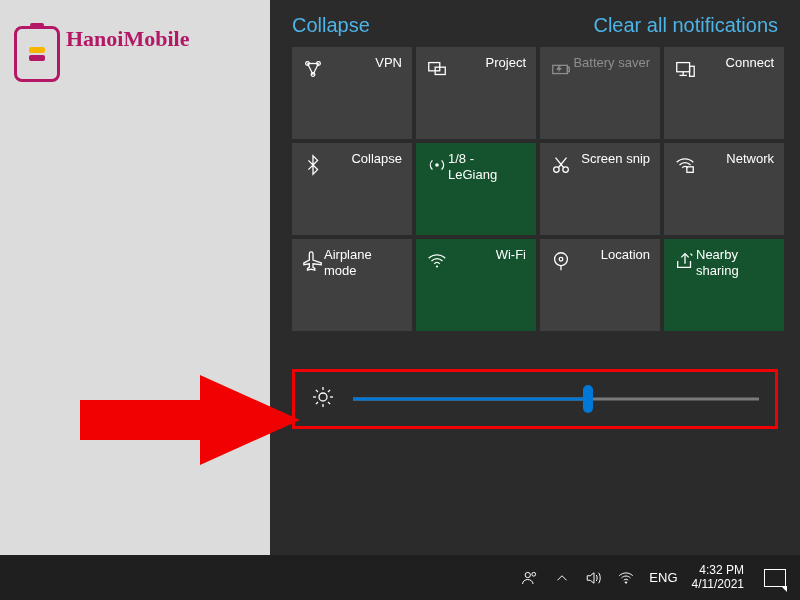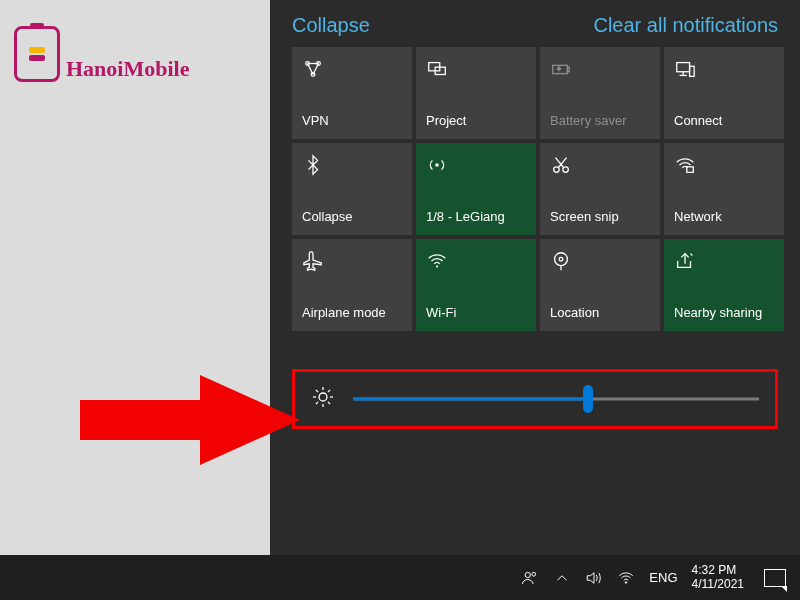--- a/index.html
+++ b/index.html
@@ -1,41 +1,41 @@
 <!DOCTYPE html>
 <html><head>
 <meta charset="utf-8">
 <style>
   html,body{margin:0;padding:0;width:800px;height:600px;overflow:hidden;font-family:"Segoe UI",Arial,sans-serif;background:#c4c4c4}
   .ac-panel{position:absolute;left:270px;top:0;right:0;bottom:45px;background:#2b2b2b;color:#fff}
   .ac-top{display:flex;justify-content:space-between;padding:14px 22px 10px 22px}
   .ac-link{color:#4cb4e7;font-size:20px;cursor:pointer}
   .tiles{display:grid;grid-template-columns:repeat(4,120px);grid-auto-rows:92px;gap:4px;padding:0 22px}
-  .tile{background:#404040;color:#fff;display:flex;flex-direction:column;justify-content:space-between;padding:8px 10px 10px 10px;box-sizing:border-box;cursor:pointer;font-size:13px;line-height:1.2}
+  .tile{background:#404040;color:#fff;display:flex;flex-direction:row;justify-content:space-between;padding:8px 10px 10px 10px;box-sizing:border-box;cursor:pointer;font-size:13px;line-height:1.2}
   .tile.active{background:#14532d}
   .tile.disabled{color:#8e8e8e}
   .tile .ticon{height:28px;display:flex;align-items:center}
   .tile .ticon svg{width:22px;height:22px;stroke:#fff;fill:none;stroke-width:1.4}
   .tile.disabled .ticon svg{stroke:#8e8e8e}
   .brightness{margin:38px 22px 0 22px;height:60px;display:flex;align-items:center;gap:18px;padding:0 16px;border:3px solid #f10101;box-sizing:border-box}
   .bright-icon svg{width:24px;height:24px;stroke:#fff;fill:none;stroke-width:1.3}
   .slider-wrap{flex:1;position:relative;height:4px}
   .slider-track{position:absolute;left:0;right:0;top:50%;height:3px;background:#7a7a7a;transform:translateY(-50%)}
   .slider-fill{position:absolute;left:0;top:50%;height:3px;background:#0078d7;transform:translateY(-50%)}
   .slider-thumb{position:absolute;top:50%;width:10px;height:28px;background:#0078d7;border-radius:5px;transform:translate(-50%,-50%)}
   .arrow{position:absolute;left:80px;top:360px}
   .arrow svg{width:220px;height:120px}
   .taskbar{position:absolute;left:0;right:0;bottom:0;height:45px;background:#1f1f1f;display:flex;align-items:center;justify-content:flex-end;color:#fff;font-size:12px;padding-right:8px;gap:14px}
   .tb-icon{display:flex;align-items:center}
   .tb-icon svg{width:18px;height:18px;stroke:#fff;fill:none;stroke-width:1.3}
   .tb-lang{font-size:13px}
-  .tb-clock{display:flex;flex-direction:column;line-height:1.15;font-size:12px}
+  .tb-clock{display:flex;flex-direction:column;align-items:flex-end;line-height:1.15;font-size:12px}
   .tb-notify{width:20px;height:16px;border:1.5px solid #fff;position:relative;margin-left:6px;margin-right:6px}
   .tb-notify::after{content:"";position:absolute;right:-1.5px;bottom:-6px;border-left:6px solid transparent;border-top:6px solid #fff}
-  .logo{position:absolute;left:14px;top:26px;display:flex;align-items:flex-end;gap:6px}
+  .logo{position:absolute;left:14px;top:26px;display:flex;align-items:flex-start;gap:6px}
   .logo-text{font-family:"Comic Sans MS",cursive;font-weight:bold;font-size:22px;color:#b31766}
   .logo-box{width:40px;height:50px;border:3px solid #b31766;border-radius:8px;position:relative;display:flex;align-items:center;justify-content:center}
   .logo-box::before{content:"";position:absolute;top:-6px;left:50%;width:14px;height:4px;background:#b31766;border-radius:2px;transform:translateX(-50%)}
   .logo-inner{width:18px;height:18px;display:flex;flex-direction:column;align-items:center}
   .logo-inner .wr{width:16px;height:6px;background:#f8b500;border-radius:2px;margin-top:2px}
   .left-area{position:absolute;left:0;top:0;width:270px;bottom:45px;background:#dcdcdc}
 </style>
 </head>
 <body>
 

